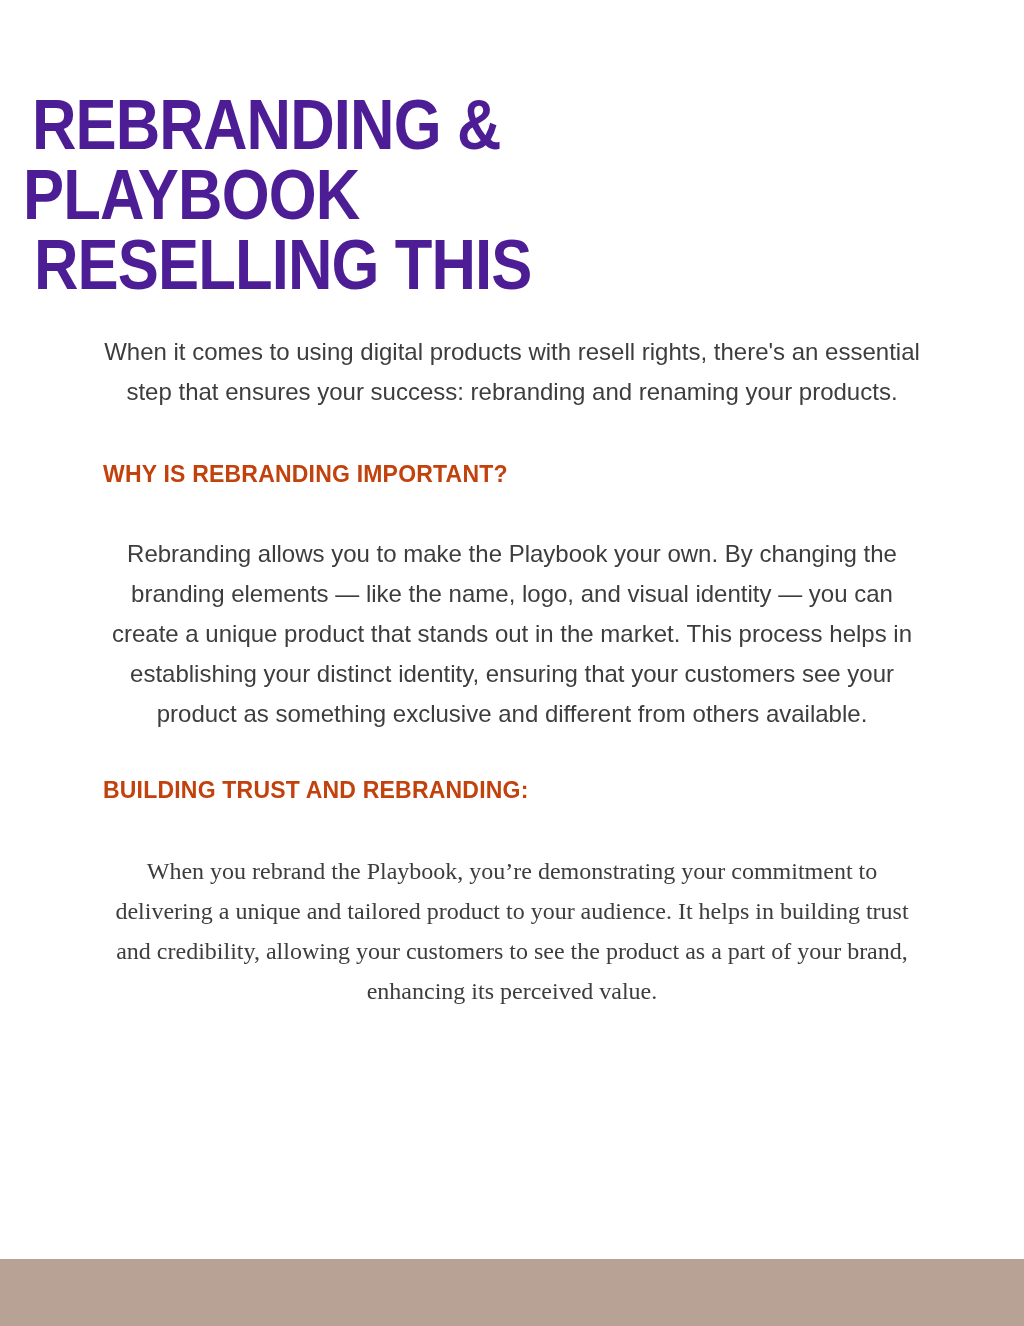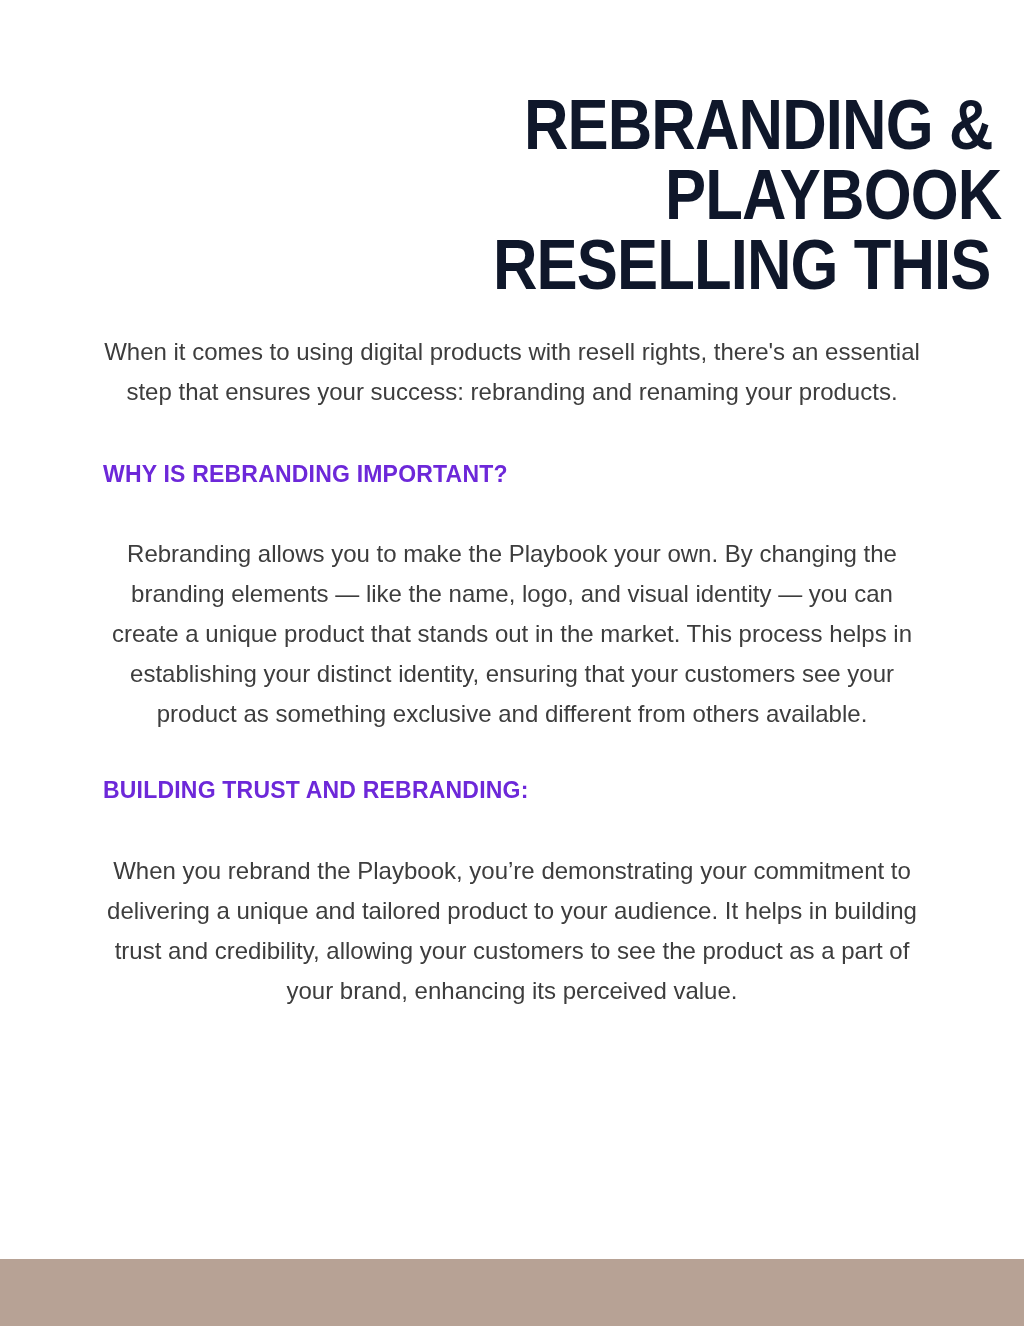--- a/index.html
+++ b/index.html
@@ -14,25 +14,25 @@
   }
   .page {
     position: relative;
     width: 1024px;
     height: 1326px;
     background: #ffffff;
     overflow: hidden;
   }
   .title {
     margin: 90px 0 0 0;
-    text-align: right;
+    text-align: left;
     font-weight: 700;
     font-size: 70px;
     line-height: 70px;
-    color: #0f172a;
+    color: #4c1d95;
   }
   .title-line { display: block; }
   .condensed {
     display: inline-block;
     transform: scaleX(0.88);
     transform-origin: 50% 50%;
     white-space: nowrap;
     letter-spacing: -1px;
   }
   .content {
@@ -41,27 +41,27 @@
     color: #3d3d3d;
     font-size: 24px;
     line-height: 40px;
   }
   .content p { margin: 0; text-align: center; }
   .para-intro { margin: 0; }
   .section-heading {
     font-size: 23px;
     line-height: 30px;
     font-weight: 700;
-    color: #6d28d9;
+    color: #c2410c;
     letter-spacing: 0.2px;
     margin: 47px 0 0 0;
   }
   .para-why { margin-top: 45px !important; }
   .heading-trust { margin-top: 41px; }
-  .para-trust { margin-top: 46px !important; }
+  .para-trust { margin-top: 46px !important; font-family: Liberation Serif, serif; }
   .footer-bar {
     position: absolute;
     left: 0;
     bottom: 0;
     width: 100%;
     height: 67px;
     background: #b7a295;
   }
 </style>
 </head>

